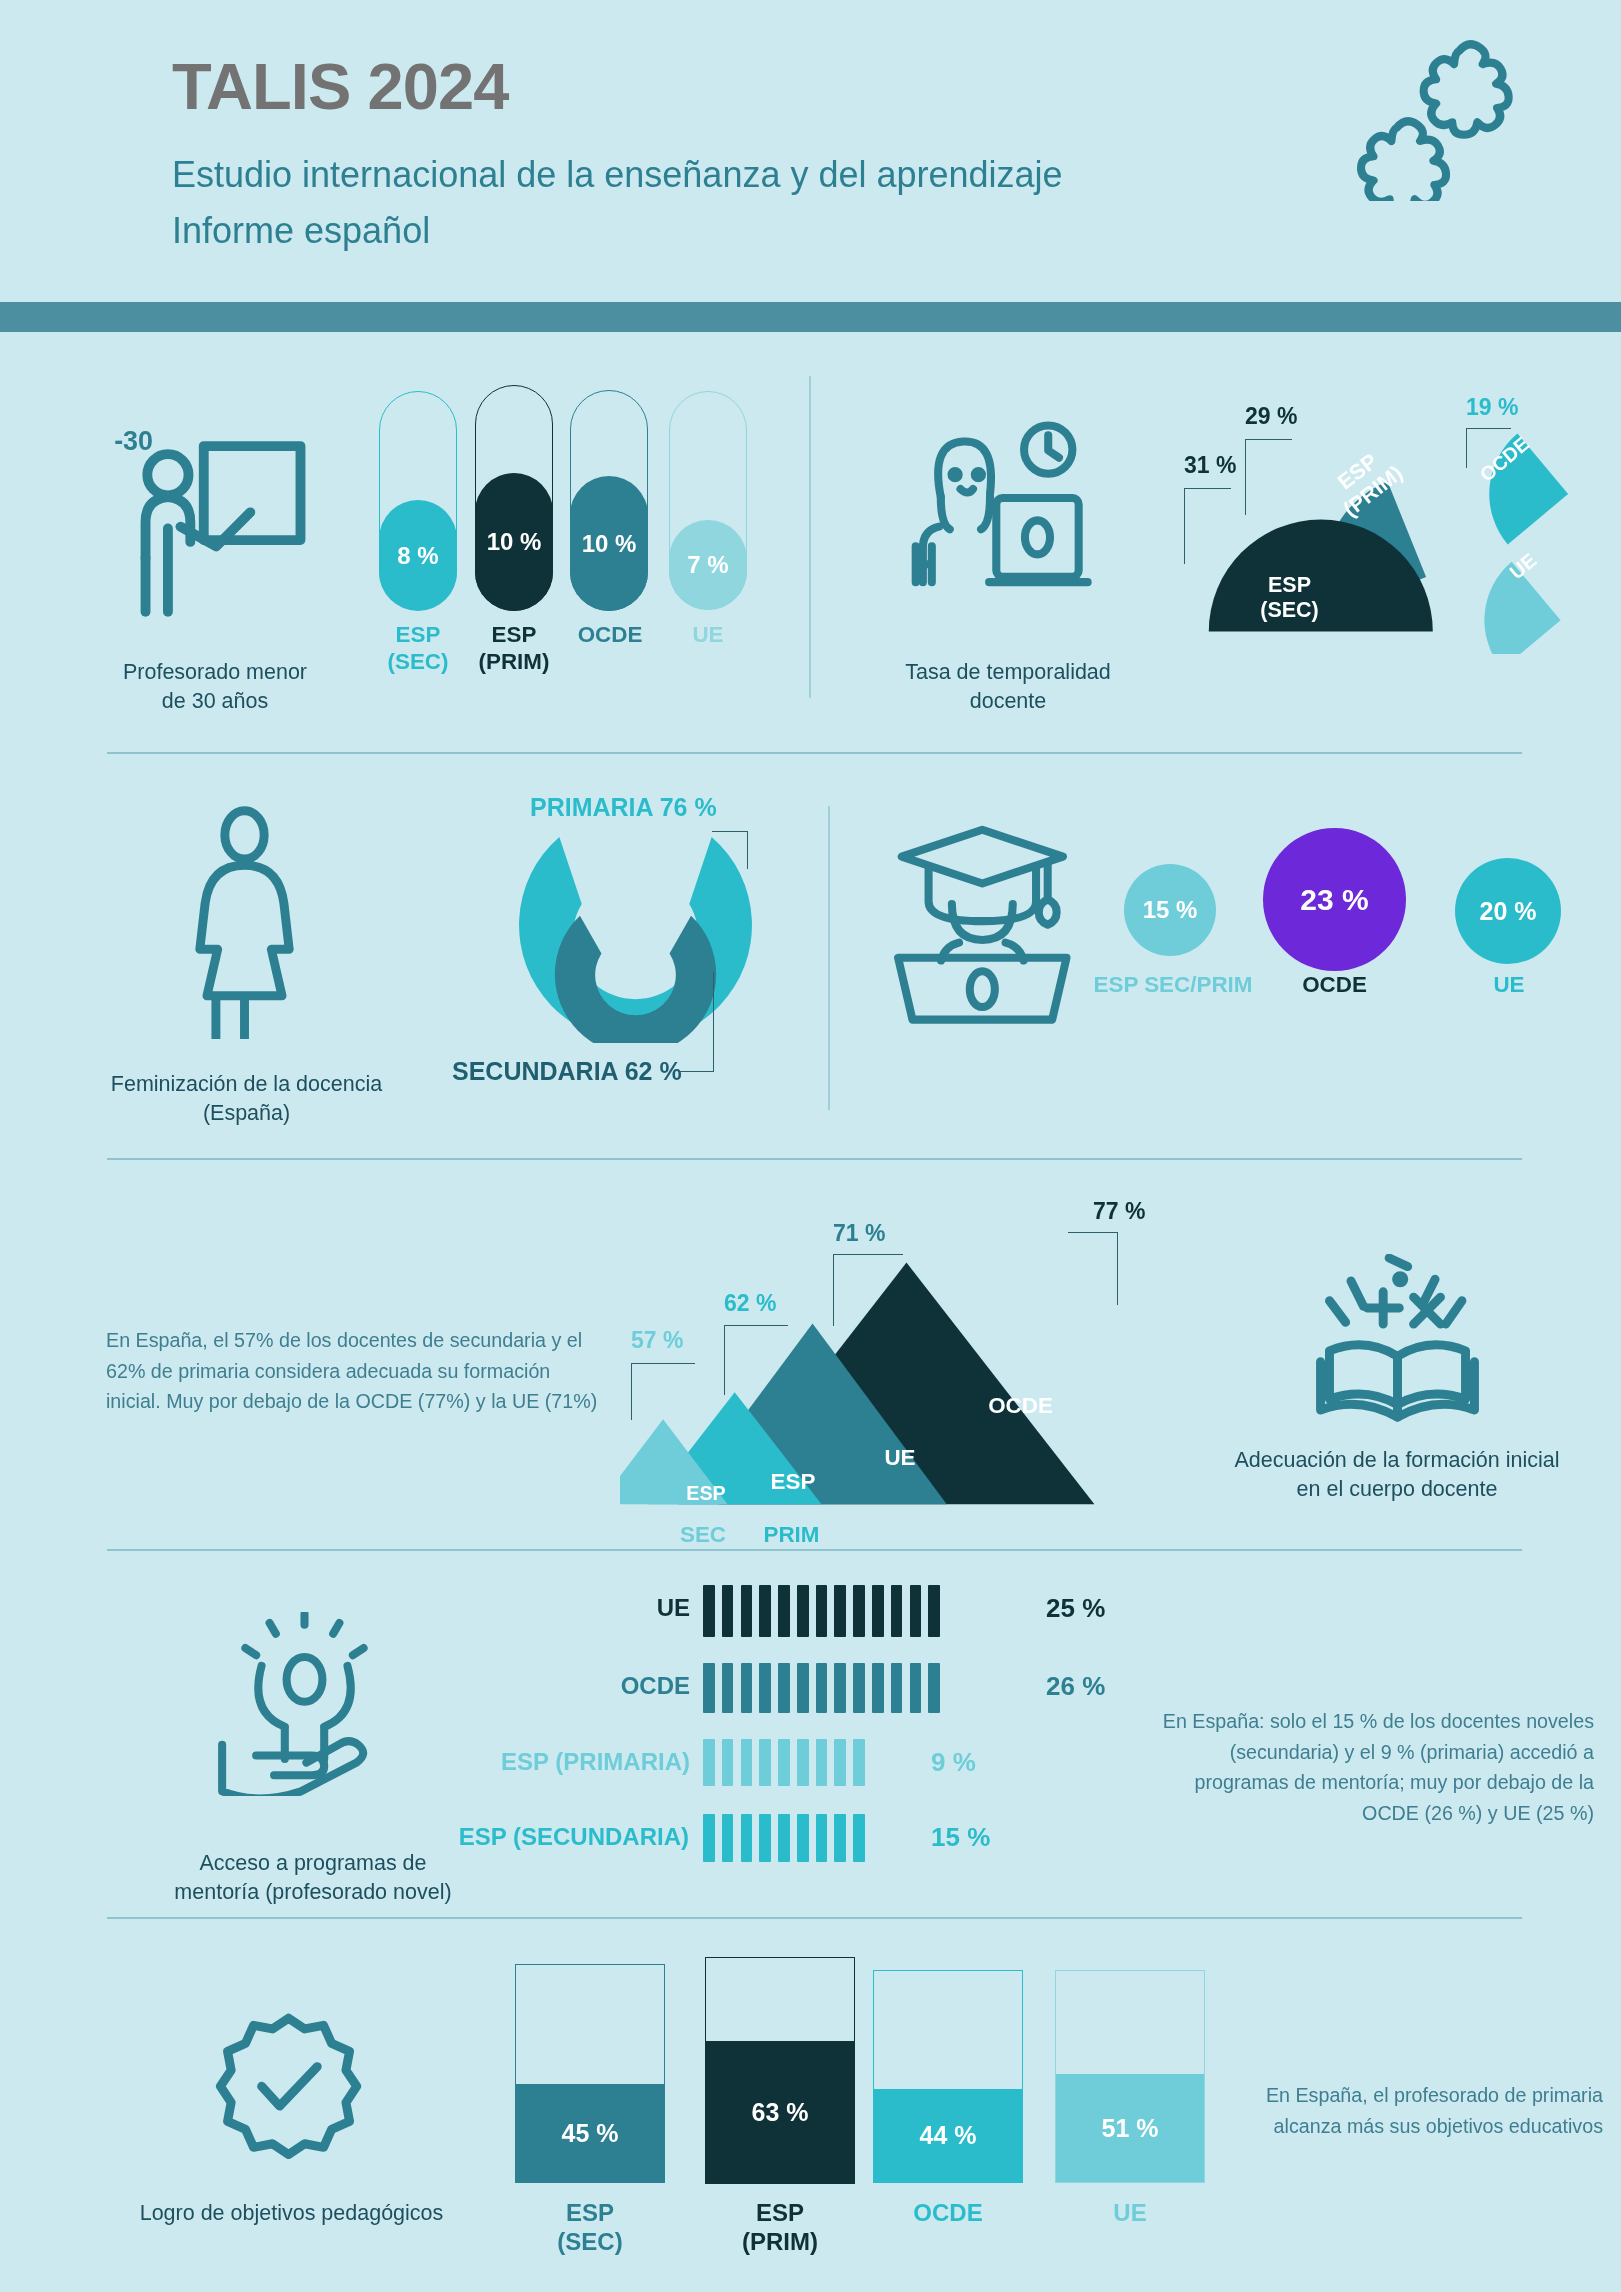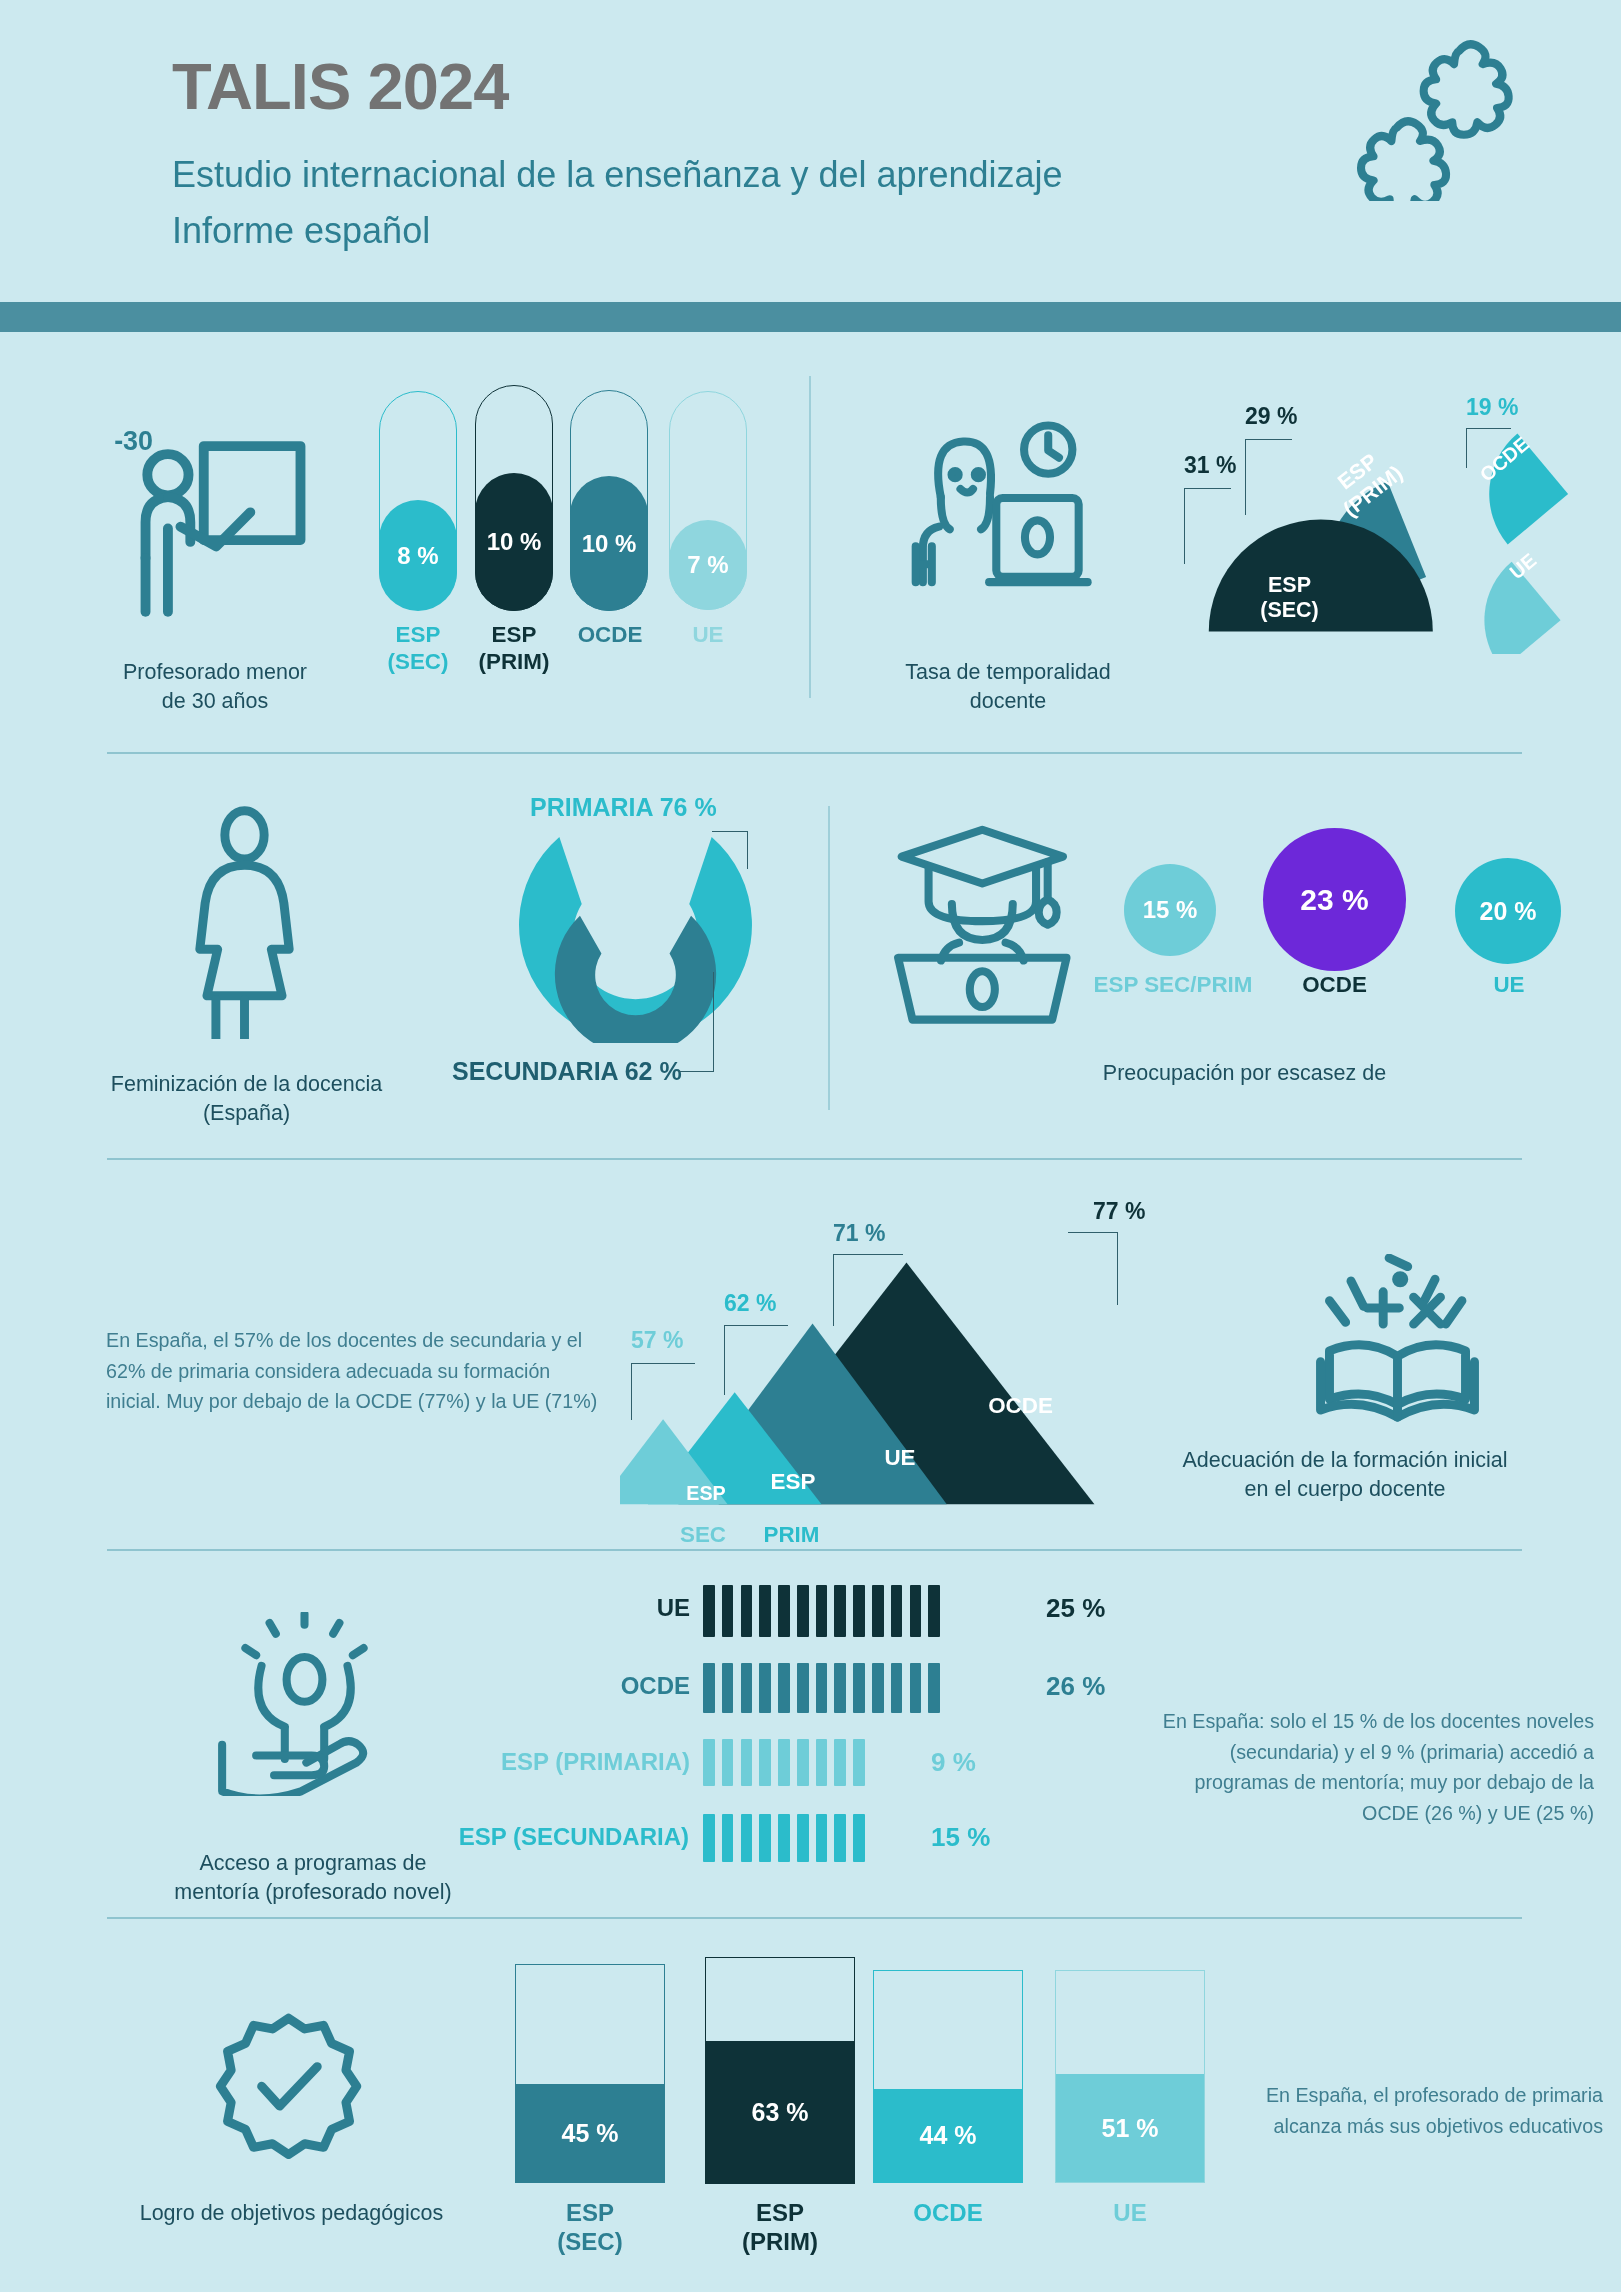--- a/index.html
+++ b/index.html
@@ -271,21 +271,20 @@
     <path d="M52 54 l0 38 q0 22 60 22 q60 0 60 -22 l0 -38"></path>
     <path d="M185 48 l0 42"></path>
     <path d="M185 90 q-10 4 -10 14 q0 10 10 14 q10 -4 10 -14 q0 -10 -10 -14z"></path>
     <path d="M78 95 q0 40 34 40 q34 0 34 -40"></path>
     <path d="M86 138 q-16 4 -20 20 M138 138 q16 4 20 20"></path>
     <path d="M18 155 L206 155 L190 224 L34 224 Z"></path>
     <ellipse cx="112" cy="190" rx="14" ry="20"></ellipse>
   </g>
 </svg>
 <div class="capt" style="left:967px; top:1059px; width:555px;">
-  <div>Preocupación por escasez de</div>
 </div>
 
 <div class="bub" style="left:1124px; top:864px; width:92px; height:92px; background:#6ecdd8; font-size:24px;">15 %</div>
 <div class="bub" style="left:1263px; top:828px; width:143px; height:143px; background:#6d28d9; font-size:30px;">23 %</div>
 <div class="bub" style="left:1455px; top:858px; width:106px; height:106px; background:#2bbccb; font-size:25px;">20 %</div>
 
 <div class="bub-lab" style="left:1088px; top:972px; width:170px; color:#6ecdd8;">ESP SEC/PRIM</div>
 <div class="bub-lab" style="left:1272px; top:972px; width:125px; color:#0e3238;">OCDE</div>
 <div class="bub-lab" style="left:1451px; top:972px; width:116px; color:#2bbccb;">UE</div>
 
@@ -328,21 +327,21 @@
     <path d="M142 28 l-12 24"></path>
     <path d="M172 52 l-18 26"></path>
     <path d="M84 42 l0 36 M66 60 l36 0"></path>
     <path d="M118 48 l30 30 M148 48 l-30 30"></path>
     <circle cx="103" cy="28" r="4" fill="#2d7f92"></circle>
     <path d="M24 108 q40 -16 76 6 q36 -22 76 -6 l0 54 q-40 -14 -76 6 q-36 -20 -76 -6 z"></path>
     <path d="M14 120 l0 54 q43 -16 86 8 q43 -24 86 -8 l0 -54"></path>
     <path d="M100 114 l0 68"></path>
   </g>
 </svg>
-<div class="capt" style="left:1139px; top:1446px; width:412px;">
+<div class="capt" style="left:1191px; top:1446px; width:412px;">
   <div>Adecuación de la formación inicial</div>
   <div>en el cuerpo docente</div>
 </div>
 
 <div class="hdiv" style="left:107px; top:1549px; width:1415px;"></div>
 
 <svg class="icon" style="left:206px; top:1612px;" width="197" height="184" viewBox="0 0 220 205">
   <g fill="none" stroke="#2d7f92" stroke-width="9" stroke-linecap="round" stroke-linejoin="round">
     <path d="M110 14 l0 -12 M78 24 l-7 -12 M142 24 l7 -12 M56 48 l-12 -8 M164 48 l12 -8"></path>
     <ellipse cx="110" cy="75" rx="20" ry="25"></ellipse>

